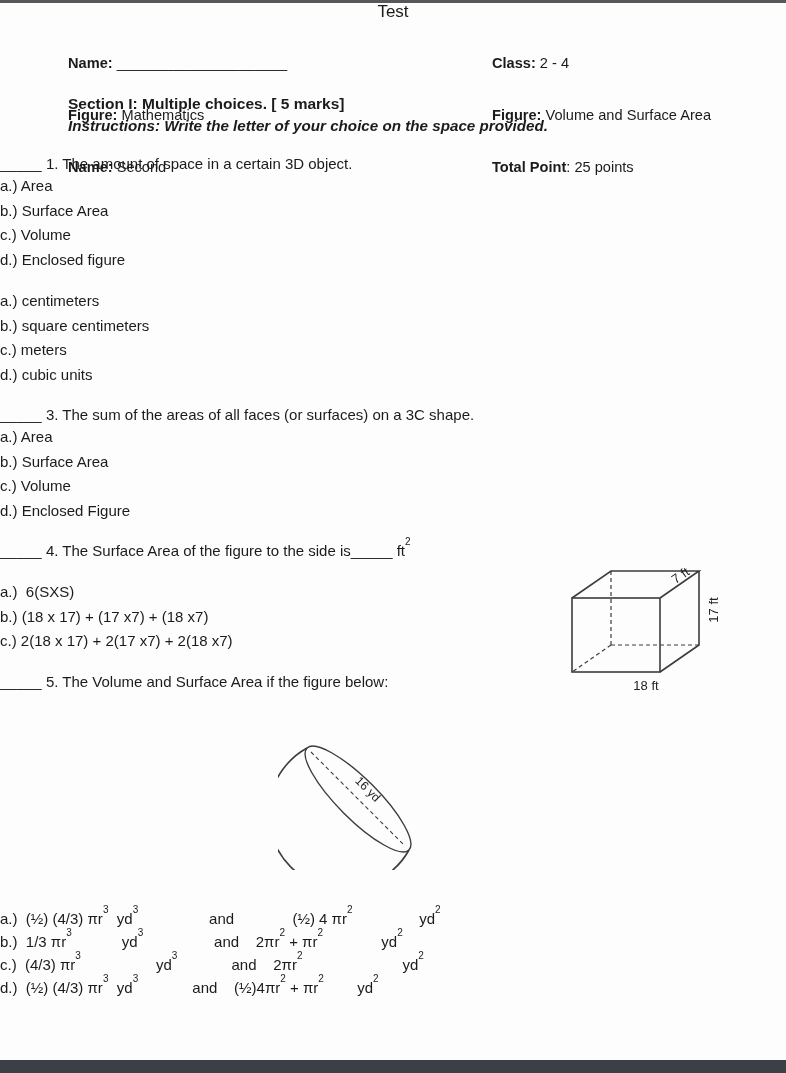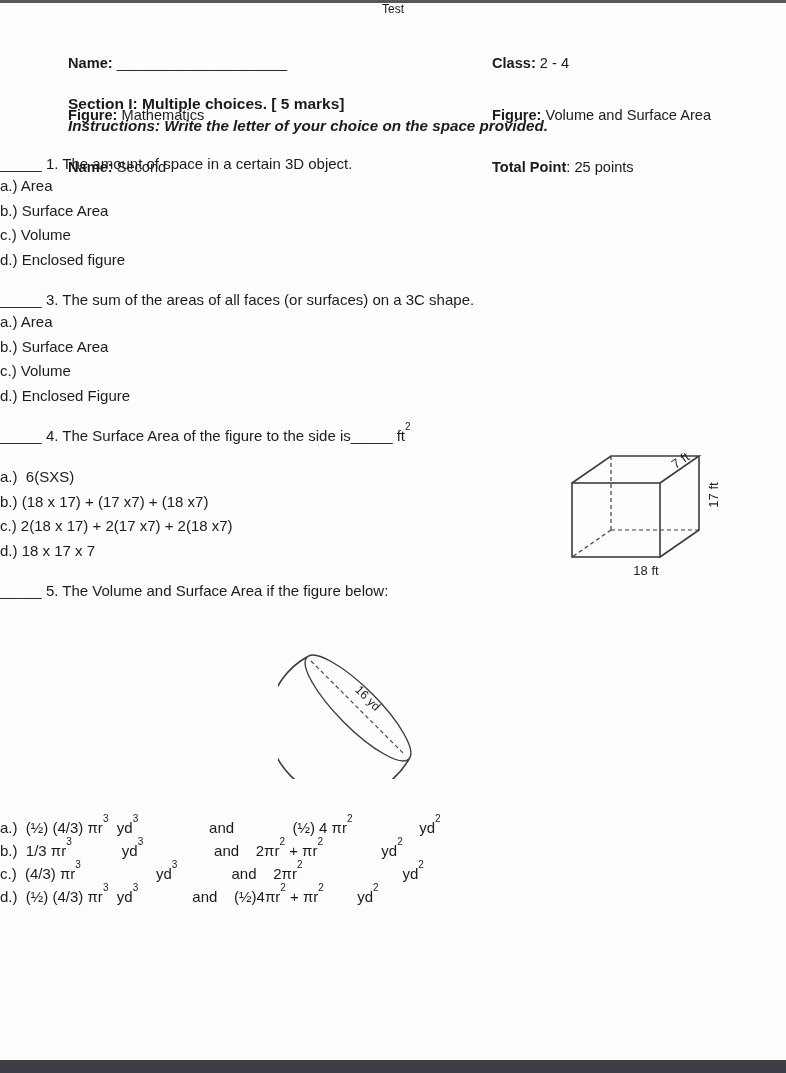--- a/index.html
+++ b/index.html
@@ -4,21 +4,21 @@
 <style>
   * { margin:0; padding:0; box-sizing:border-box; }
   html,body { background:#e9e9e9; }
   body { width:786px; font-family:"Liberation Sans", sans-serif; }
   .page {
     position:relative; width:786px; height:1073px;
     background:#fdfdfd; color:#1b1b1b; overflow:hidden;
   }
   .top-bar { position:absolute; top:0; left:0; width:786px; height:3px; background:#57575c; }
   .bottom-bar { position:absolute; bottom:0; left:0; width:786px; height:13px; background:#3d3f46; }
-  .title { position:absolute; top:2px; left:0; width:100%; text-align:center; font-size:12px; }
+  .title { position:absolute; top:2px; left:0; width:100%; text-align:center; font-size:17px; }
   .hdr { position:absolute; top:20px; font-size:14.6px; line-height:17.4px; white-space:pre-wrap; }
   .hdr-left { left:68px; }
   .hdr-right { left:492px; }
   .b { font-weight:bold; }
   .section-heading { position:absolute; left:68px; top:95px; font-size:15.5px; font-weight:bold; }
   .instructions { position:absolute; left:68px; top:117px; font-size:15.2px; font-weight:bold; font-style:italic; }
   .questions { position:absolute; left:0; top:153px; width:786px; }
   .question { position:relative; margin-bottom:17px; }
   .q-prompt { font-size:15px; line-height:21px; white-space:pre-wrap; }
   .q-options { font-size:15px; line-height:24.5px; white-space:pre-wrap; }
@@ -52,28 +52,29 @@
 
   <div class="section-heading">Section I: Multiple choices. [ 5 marks]</div>
   <div class="instructions">Instructions: Write the letter of your choice on the space provided.</div>
 
   <div class="questions" id="questions">
       <div class="question q1">
         <div class="q-prompt"><span>_____ 1. The amount of space in a certain 3D object.</span></div>
         <div class="q-options"><div class="q-option"><span>a.) Area</span></div><div class="q-option"><span>b.) Surface Area</span></div><div class="q-option"><span>c.) Volume</span></div><div class="q-option"><span>d.) Enclosed figure</span></div></div>
       </div>
       <div class="question q2">
+        <div class="q-options"><div class="q-option"><span>a.) centimeters</span></div><div class="q-option"><span>b.) square centimeters</span></div><div class="q-option"><span>c.) meters</span></div><div class="q-option"><span>d.) cubic units</span></div></div>
       </div>
       <div class="question q3">
         <div class="q-prompt"><span>_____ 3. The sum of the areas of all faces (or surfaces) on a 3C shape.</span></div>
         <div class="q-options"><div class="q-option"><span>a.) Area</span></div><div class="q-option"><span>b.) Surface Area</span></div><div class="q-option"><span>c.) Volume</span></div><div class="q-option"><span>d.) Enclosed Figure</span></div></div>
       </div>
       <div class="question q4">
         <div class="q-prompt"><span>_____ 4. The Surface Area of the figure to the side is_____ ft</span><sup>2</sup></div>
-        <div class="q-options"><div class="q-option"><span>a.)  6(SXS)</span></div><div class="q-option"><span>b.) (18 x 17) + (17 x7) + (18 x7)</span></div><div class="q-option"><span>c.) 2(18 x 17) + 2(17 x7) + 2(18 x7)</span></div><div class="q-option"><span>d.) 18 x 17 x 7</span></div></div>
+        <div class="q-options"><div class="q-option"><span>a.)  6(SXS)</span></div><div class="q-option"><span>b.) (18 x 17) + (17 x7) + (18 x7)</span></div><div class="q-option"><span>c.) 2(18 x 17) + 2(17 x7) + 2(18 x7)</span></div></div>
         <div class="fig-box" id="fig-box" style="display: block;">
     <svg width="172" height="140" viewBox="0 0 172 140">
       <g stroke="#3c3c3c" stroke-width="1.6" fill="none">
         <rect x="6" y="40" width="88" height="74"></rect>
         <path d="M6 40 L45 13 L133 13 L94 40"></path>
         <path d="M133 13 L133 87 L94 114"></path>
         <path d="M45 13 L45 87 M45 87 L133 87 M45 87 L6 114" stroke-width="1.2" stroke-dasharray="4 3"></path>
       </g>
       <text x="117" y="21" font-size="13" fill="#222" text-anchor="middle" transform="rotate(-35 117 21)">7 ft</text>
       <text x="152" y="52" font-size="13" fill="#222" text-anchor="middle" transform="rotate(-90 152 52)">17 ft</text>

